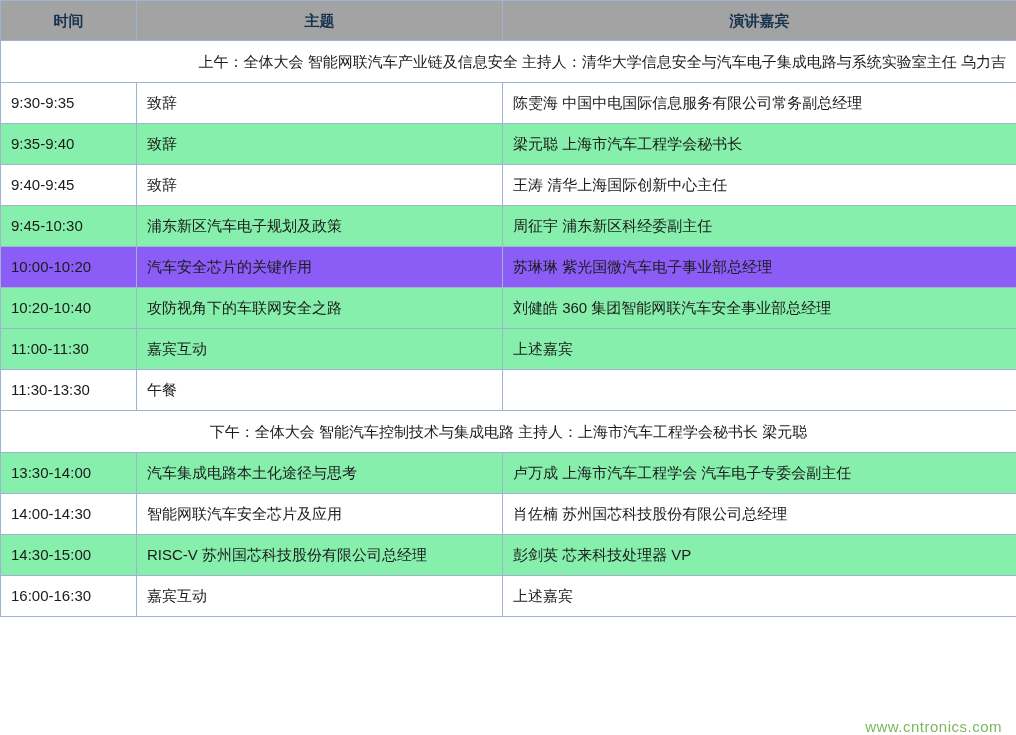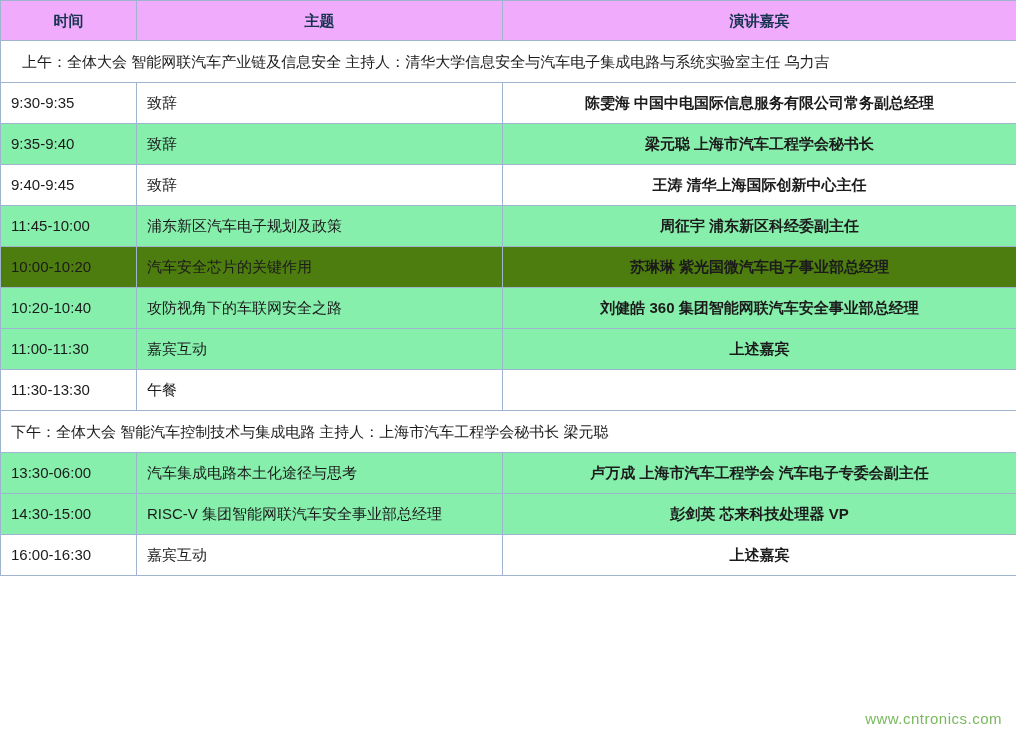--- a/index.html
+++ b/index.html
@@ -32,49 +32,49 @@
   table.agenda th, table.agenda td {
     border: 1px solid #9fb4cf;
     padding: 0 10px;
     font-size: 15px;
     line-height: 1.2;
     vertical-align: middle;
     box-sizing: border-box;
   }
   thead th {
     height: 40px;
-    background: #f0abfc;
+    background: #a3a3a3;
     color: #16324f;
     font-weight: bold;
     font-size: 17px;
     text-align: center;
     border-color: #8fa9c6;
   }
   tbody tr { height: 41px; }
   tbody td { height: 41px; }
   td.time   { text-align: left; }
   td.topic  { text-align: left; }
-  td.guest  { text-align: center; font-weight: bold; }
+  td.guest  { text-align: left; }
 
   tr.section td {
-    text-align: left;
+    text-align: center;
     font-size: 15px;
     background: #ffffff;
     height: 42px;
   }
-  tr.section.am td { text-align: left; padding-left: 21px; }
+  tr.section.am td { text-align: right; padding-left: 21px; }
 
-  tr.shade-a td { background: #4d7c0f; }
+  tr.shade-a td { background: #8b5cf6; }
   tr.shade-b td { background: #86efac; }
   tr.shade-c td { background: #ffffff; }
 
   .watermark {
     position: absolute;
     right: 14px;
-    bottom: 8px;
+    bottom: 0;
     font-size: 15px;
     color: #79b85c;
     letter-spacing: 0.5px;
     font-family: "Liberation Sans", sans-serif;
     pointer-events: none;
   }
 </style>
 </head>
 <body>
 
@@ -106,21 +106,21 @@
         <td class="time">9:35-9:40</td>
         <td class="topic">致辞</td>
         <td class="guest">梁元聪 上海市汽车工程学会秘书长</td>
       </tr>
       <tr class="shade-c">
         <td class="time">9:40-9:45</td>
         <td class="topic">致辞</td>
         <td class="guest">王涛 清华上海国际创新中心主任</td>
       </tr>
       <tr class="shade-b">
-        <td class="time">11:45-10:00</td>
+        <td class="time">9:45-10:30</td>
         <td class="topic">浦东新区汽车电子规划及政策</td>
         <td class="guest">周征宇 浦东新区科经委副主任</td>
       </tr>
       <tr class="shade-a">
         <td class="time">10:00-10:20</td>
         <td class="topic">汽车安全芯片的关键作用</td>
         <td class="guest">苏琳琳 紫光国微汽车电子事业部总经理</td>
       </tr>
       <tr class="shade-b">
         <td class="time">10:20-10:40</td>
@@ -136,27 +136,32 @@
         <td class="time">11:30-13:30</td>
         <td class="topic">午餐</td>
         <td class="guest"></td>
       </tr>
 
       <tr class="section shade-c">
         <td colspan="3">下午：全体大会  智能汽车控制技术与集成电路   主持人：上海市汽车工程学会秘书长 梁元聪</td>
       </tr>
 
       <tr class="shade-b">
-        <td class="time">13:30-06:00</td>
+        <td class="time">13:30-14:00</td>
         <td class="topic">汽车集成电路本土化途径与思考</td>
         <td class="guest">卢万成 上海市汽车工程学会 汽车电子专委会副主任</td>
       </tr>
+      <tr class="shade-c">
+        <td class="time">14:00-14:30</td>
+        <td class="topic">智能网联汽车安全芯片及应用</td>
+        <td class="guest">肖佐楠 苏州国芯科技股份有限公司总经理</td>
+      </tr>
       <tr class="shade-b">
         <td class="time">14:30-15:00</td>
-        <td class="topic">RISC-V 集团智能网联汽车安全事业部总经理</td>
+        <td class="topic">RISC-V 苏州国芯科技股份有限公司总经理</td>
         <td class="guest">彭剑英 芯来科技处理器 VP</td>
       </tr>
       <tr class="shade-c">
         <td class="time">16:00-16:30</td>
         <td class="topic">嘉宾互动</td>
         <td class="guest">上述嘉宾</td>
       </tr>
     </tbody>
   </table>
 

